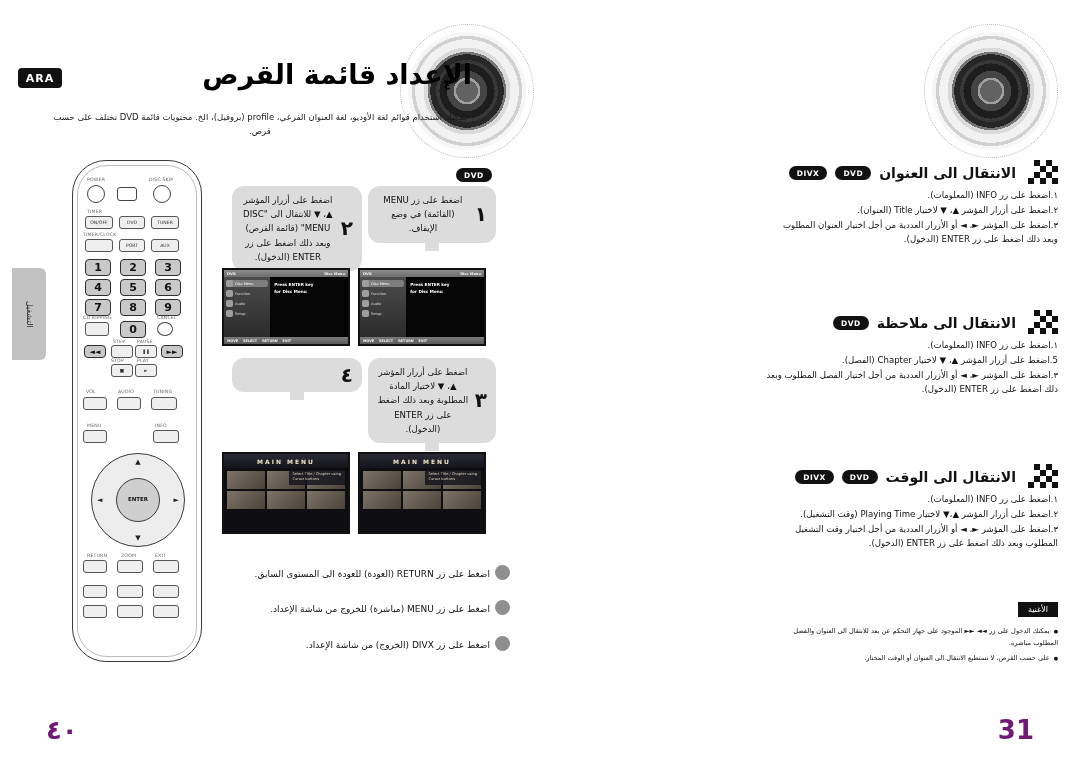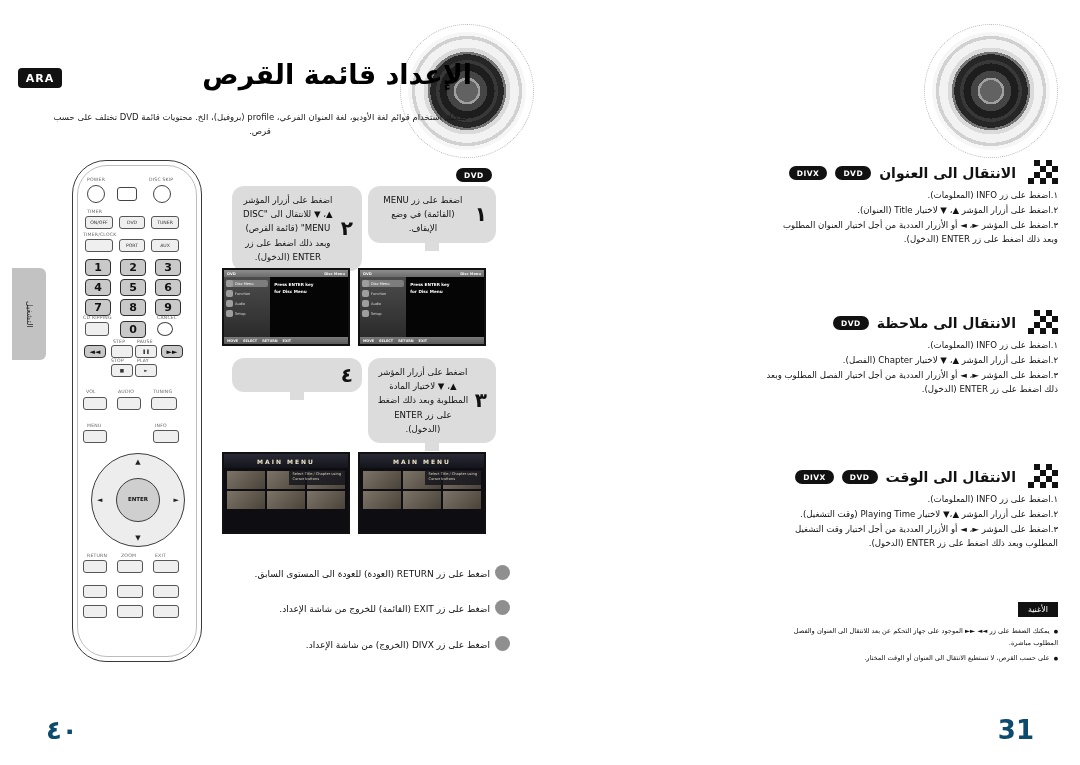--- a/index.html
+++ b/index.html
@@ -176,21 +176,21 @@
   }
   .instr .dot{
     display:inline-block;width:15px;height:15px;border-radius:50%;
     background:#8f8f8f;vertical-align:-3px;margin-left:5px;
   }
   .i1{left:90px;right:auto;top:565px;width:420px;}
   .i2{left:90px;top:600px;width:420px;}
   .i3{left:90px;top:636px;width:420px;}
 
   .pg-num{
-    position:absolute;bottom:20px;font-size:26px;color:#0c4a6e;font-weight:bold;
+    position:absolute;bottom:20px;font-size:26px;color:#701a75;font-weight:bold;
   }
   .pg-left{left:46px;}
   .pg-right{right:46px;}
 
   
   .sec-head{
     position:absolute;display:flex;align-items:center;justify-content:flex-end;
     gap:8px;direction:rtl;
   }
   .sec-title{font-size:14px;font-weight:bold;color:#111;}
@@ -434,21 +434,21 @@
       <div class="mm-cell"></div>
       <div class="mm-cell"></div>
     </div>
     <div class="mm-side">Select Title / Chapter using Cursor buttons</div>
   </div>
 
   <div class="instr i1">
     <span class="dot"></span><span>اضغط على زر RETURN (العودة) للعودة الى المستوى السابق.</span>
   </div>
   <div class="instr i2">
-    <span class="dot"></span><span>اضغط على زر EXIT (القائمة) للخروج من شاشة الإعداد.</span>
+    <span class="dot"></span><span>اضغط على زر MENU (مباشرة) للخروج من شاشة الإعداد.</span>
   </div>
   <div class="instr i3">
     <span class="dot"></span><span>اضغط على زر DIVX (الخروج) من شاشة الإعداد.</span>
   </div>
 
   <div class="pg-num pg-left">٤٠</div>
 </div>
 
 <div class="page page-right">
 
@@ -491,21 +491,21 @@
         <rect x="4" y="18" width="6" height="6"></rect>
           <rect x="28" y="18" width="6" height="6"></rect>
         <rect x="10" y="0" width="6" height="6"></rect>
       </g>
     </svg>
     <span class="sec-title">الانتقال الى ملاحظة</span>
     <span class="chip">DVD</span>
   </div>
   <div class="sec-body s2b">
     <div>١.اضغط على زر INFO (المعلومات).</div>
-    <div>٢.اضغط على أزرار المؤشر ▲، ▼ لاختيار Chapter (الفصل).</div>
+    <div>5.اضغط على أزرار المؤشر ▲، ▼ لاختيار Chapter (الفصل).</div>
     <div>٣.اضغط على المؤشر ►، ◄ أو الأزرار العددية من أجل اختيار الفصل المطلوب وبعد ذلك اضغط على زر ENTER (الدخول).</div>
   </div>
 
   <div class="sec-head s3h">
     <svg class="checker" viewBox="0 0 34 26">
       <g fill="#111">
         <rect x="22" y="0" width="6" height="6"></rect>
           <rect x="28" y="6" width="6" height="6"></rect>
         <rect x="16" y="6" width="6" height="6"></rect>
           <rect x="22" y="12" width="6" height="6"></rect>
@@ -521,18 +521,18 @@
     <span class="chip">DIVX</span>
   </div>
   <div class="sec-body s3b">
     <div>١.اضغط على زر INFO (المعلومات).</div>
     <div>٢.اضغط على أزرار المؤشر ▲،▼ لاختيار Playing Time (وقت التشغيل).</div>
     <div>٣.اضغط على المؤشر ►، ◄ أو الأزرار العددية من أجل اختيار وقت التشغيل المطلوب وبعد ذلك اضغط على زر ENTER (الدخول).</div>
   </div>
 
   <div class="note-badge">الأغنية</div>
   <div class="note-body">
-    <span class="bullet">يمكنك الضغط على زر ◄◄ ►► الموجود على جهاز التحكم عن بعد للانتقال الى العنوان والفصل المطلوب مباشرة.</span>
+    <span class="bullet">يمكنك الدخول على زر ◄◄ ►► الموجود على جهاز التحكم عن بعد للانتقال الى العنوان والفصل المطلوب مباشرة.</span>
     <span class="bullet">على حسب القرص، لا تستطيع الانتقال الى العنوان أو الوقت المختار.</span>
   </div>
 
   <div class="pg-num pg-right">31</div>
 </div>
 
 </body></html>

